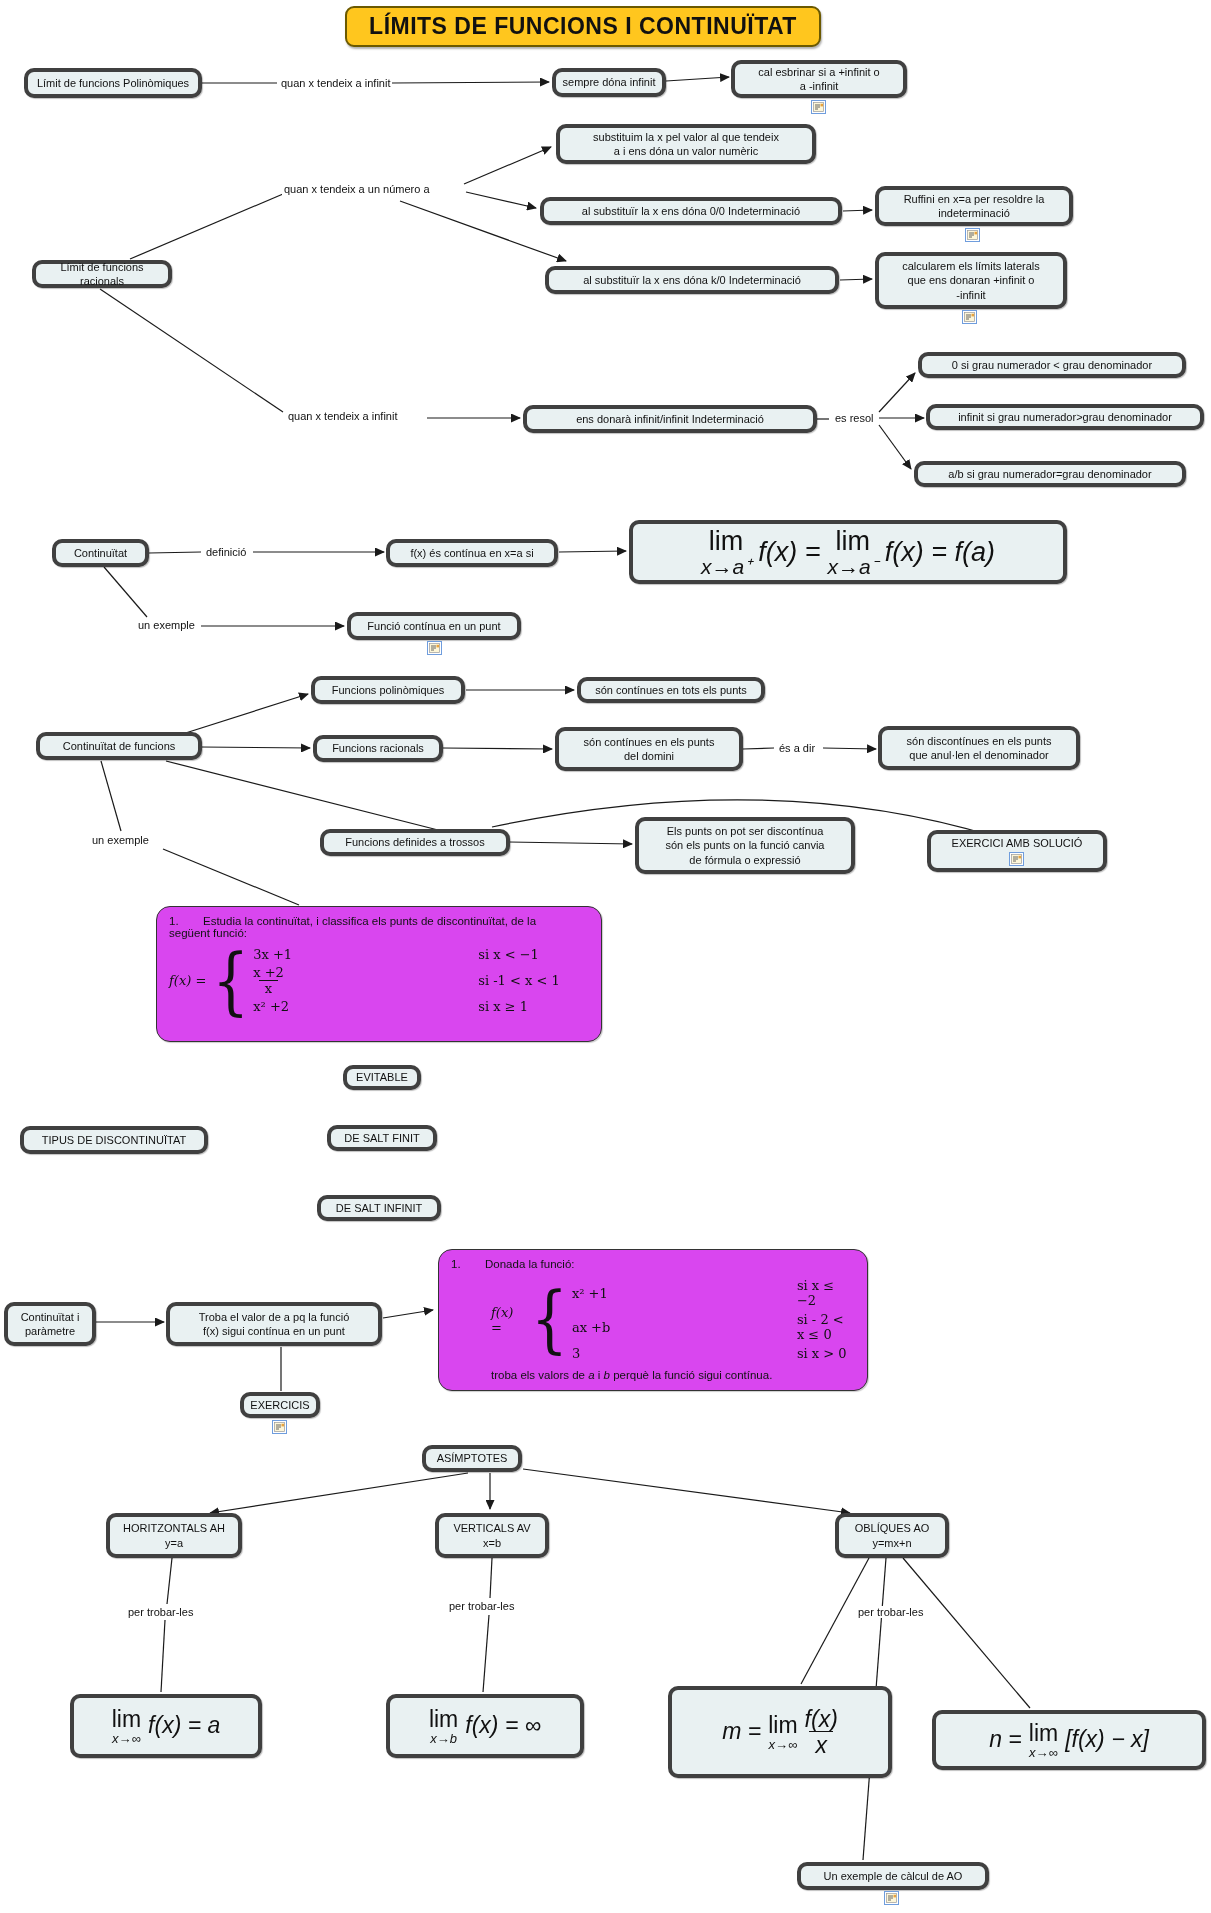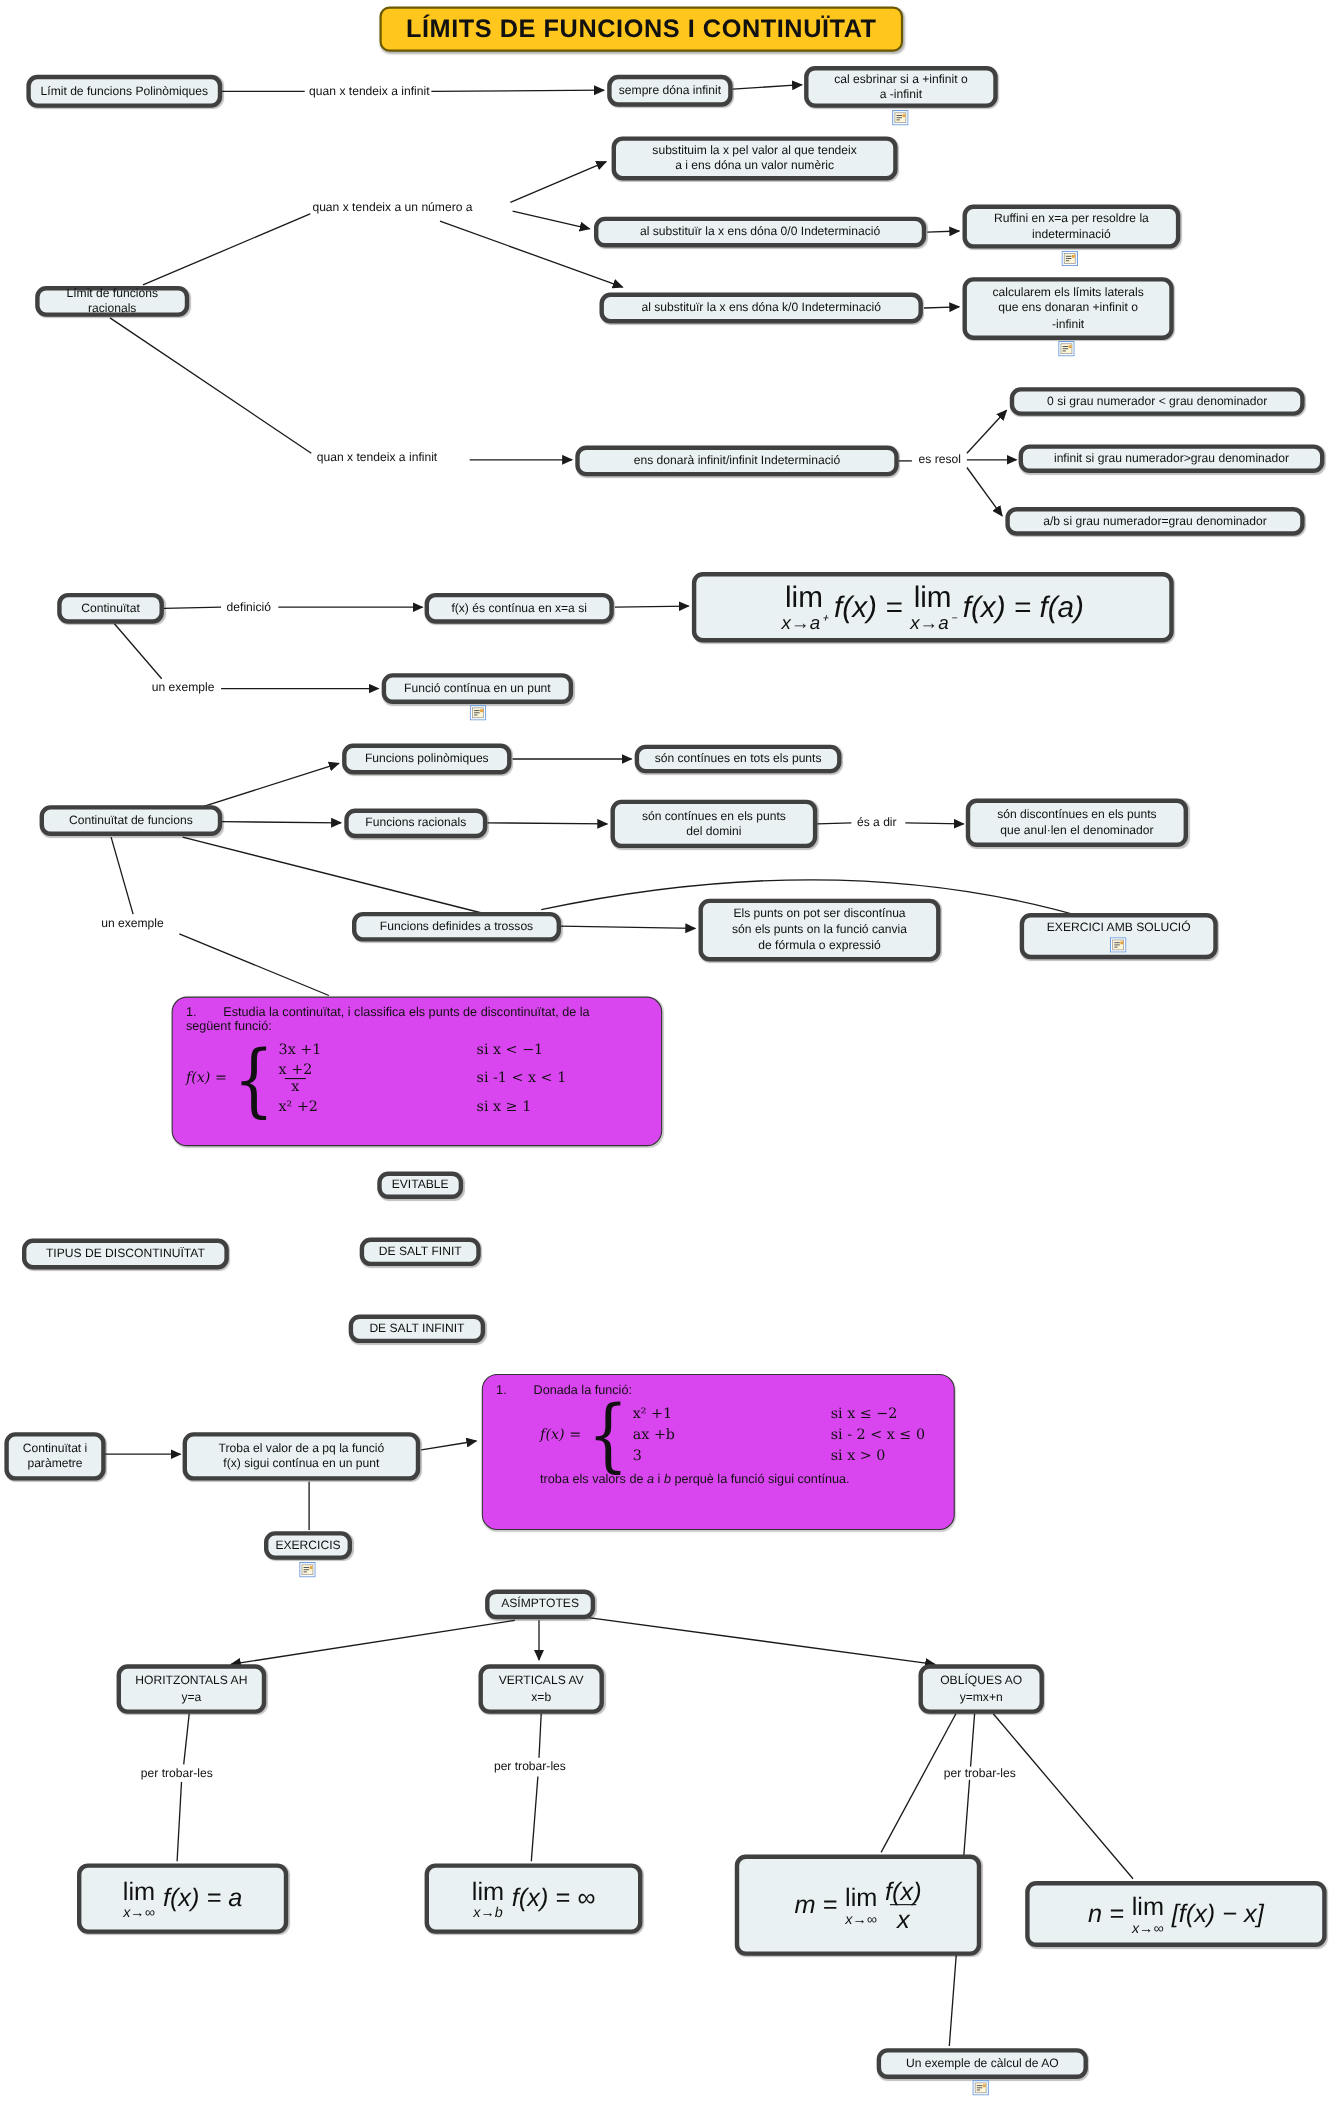--- a/index.html
+++ b/index.html
@@ -22,38 +22,38 @@
     font-size:23px;font-weight:600;letter-spacing:0.5px;
     box-shadow:1px 2px 2px rgba(0,0,0,0.3);
   }
   .link-label{
     position:absolute;z-index:2;font-size:11px;white-space:nowrap;background:#fff;padding:0 2px;
   }
   .formula{font-family:Liberation Sans, sans-serif;font-style:italic;}
   .lim{display:inline-flex;flex-direction:column;align-items:center;line-height:1;vertical-align:middle;}
   .lim-word{font-style:normal;}
   .big .lim-word,.big .fml-part{font-size:27px;}
-  .big .lim-sub{font-size:17px;margin-top:1px;}
+  .big .lim-sub{font-size:21px;margin-top:1px;}
   .mid .lim-word,.mid .fml-part{font-size:23px;}
   .mid .lim-sub{font-size:13px;margin-top:1px;}
   .fml-part{white-space:nowrap;}
   .frac{display:inline-flex;flex-direction:column;align-items:center;line-height:1.05;vertical-align:middle;text-align:center;}
   .frac .den{border-top:1.6px solid #111;padding:1px 6px 0 6px;}
   .gap{display:inline-block;width:7px;}
   .exercise{
     position:absolute;z-index:2;box-sizing:border-box;background:#d946ef;
     border:1.6px solid #333;border-radius:14px;padding:8px 12px;
     font-size:11.5px;text-align:left;box-shadow:1px 1px 1px rgba(0,0,0,0.2);
   }
   .ex-line{display:block;}
   .ex-num{display:inline-block;width:34px;}
   .ex-math{display:flex;align-items:center;margin-top:8px;font-family:"DejaVu Serif",serif;font-size:13px;}
   .brace{font-family:"DejaVu Serif",serif;font-weight:200;font-size:58px;transform:scaleY(1.25);line-height:0.9;margin:0 4px;}
   .pw-rows{display:flex;flex-direction:column;gap:4px;}
-  .pw-row{display:flex;align-items:center;}
+  .pw-row{display:flex;align-items:center;gap:45px;}
   .pw-expr{display:inline-block;min-width:120px;}
   .pw-cond{display:inline-block;margin-left:60px;}
   .fx-lead{margin-right:2px;font-style:italic;}
   .it{font-style:italic;}
   .res-icon{position:absolute;z-index:3;width:15px;height:14px;}
 </style>
 </head>
 <body>
 
 <svg id="wires" xmlns="http://www.w3.org/2000/svg">
@@ -266,21 +266,21 @@
         </div>
       <div class="pw-row">
           <span class="pw-expr">3</span>
           <span class="pw-cond">si x &gt; 0</span>
         </div>
     </div>
   </div>
   <span class="ex-line" style="margin-left:40px;margin-top:8px"><span>troba els valors de </span><span class="it">a</span><span> i </span><span class="it">b</span><span> perquè la funció sigui contínua.</span></span>
 </div>
 
-<div class="node" style="left:441px;top:1445px;width:100px;height:27px">ASÍMPTOTES</div>
+<div class="node" style="left:422px;top:1445px;width:100px;height:27px">ASÍMPTOTES</div>
 <div class="node" style="left:106px;top:1513px;width:136px;height:45px">HORITZONTALS AH
 y=a</div>
 <div class="node" style="left:435px;top:1513px;width:114px;height:45px">VERTICALS AV
 x=b</div>
 <div class="node" style="left:835px;top:1513px;width:114px;height:45px">OBLÍQUES AO
 y=mx+n</div>
 <span class="link-label" style="left:126px;top:1606px">per trobar-les</span>
 <span class="link-label" style="left:447px;top:1600px">per trobar-les</span>
 <span class="link-label" style="left:856px;top:1606px">per trobar-les</span>
 

